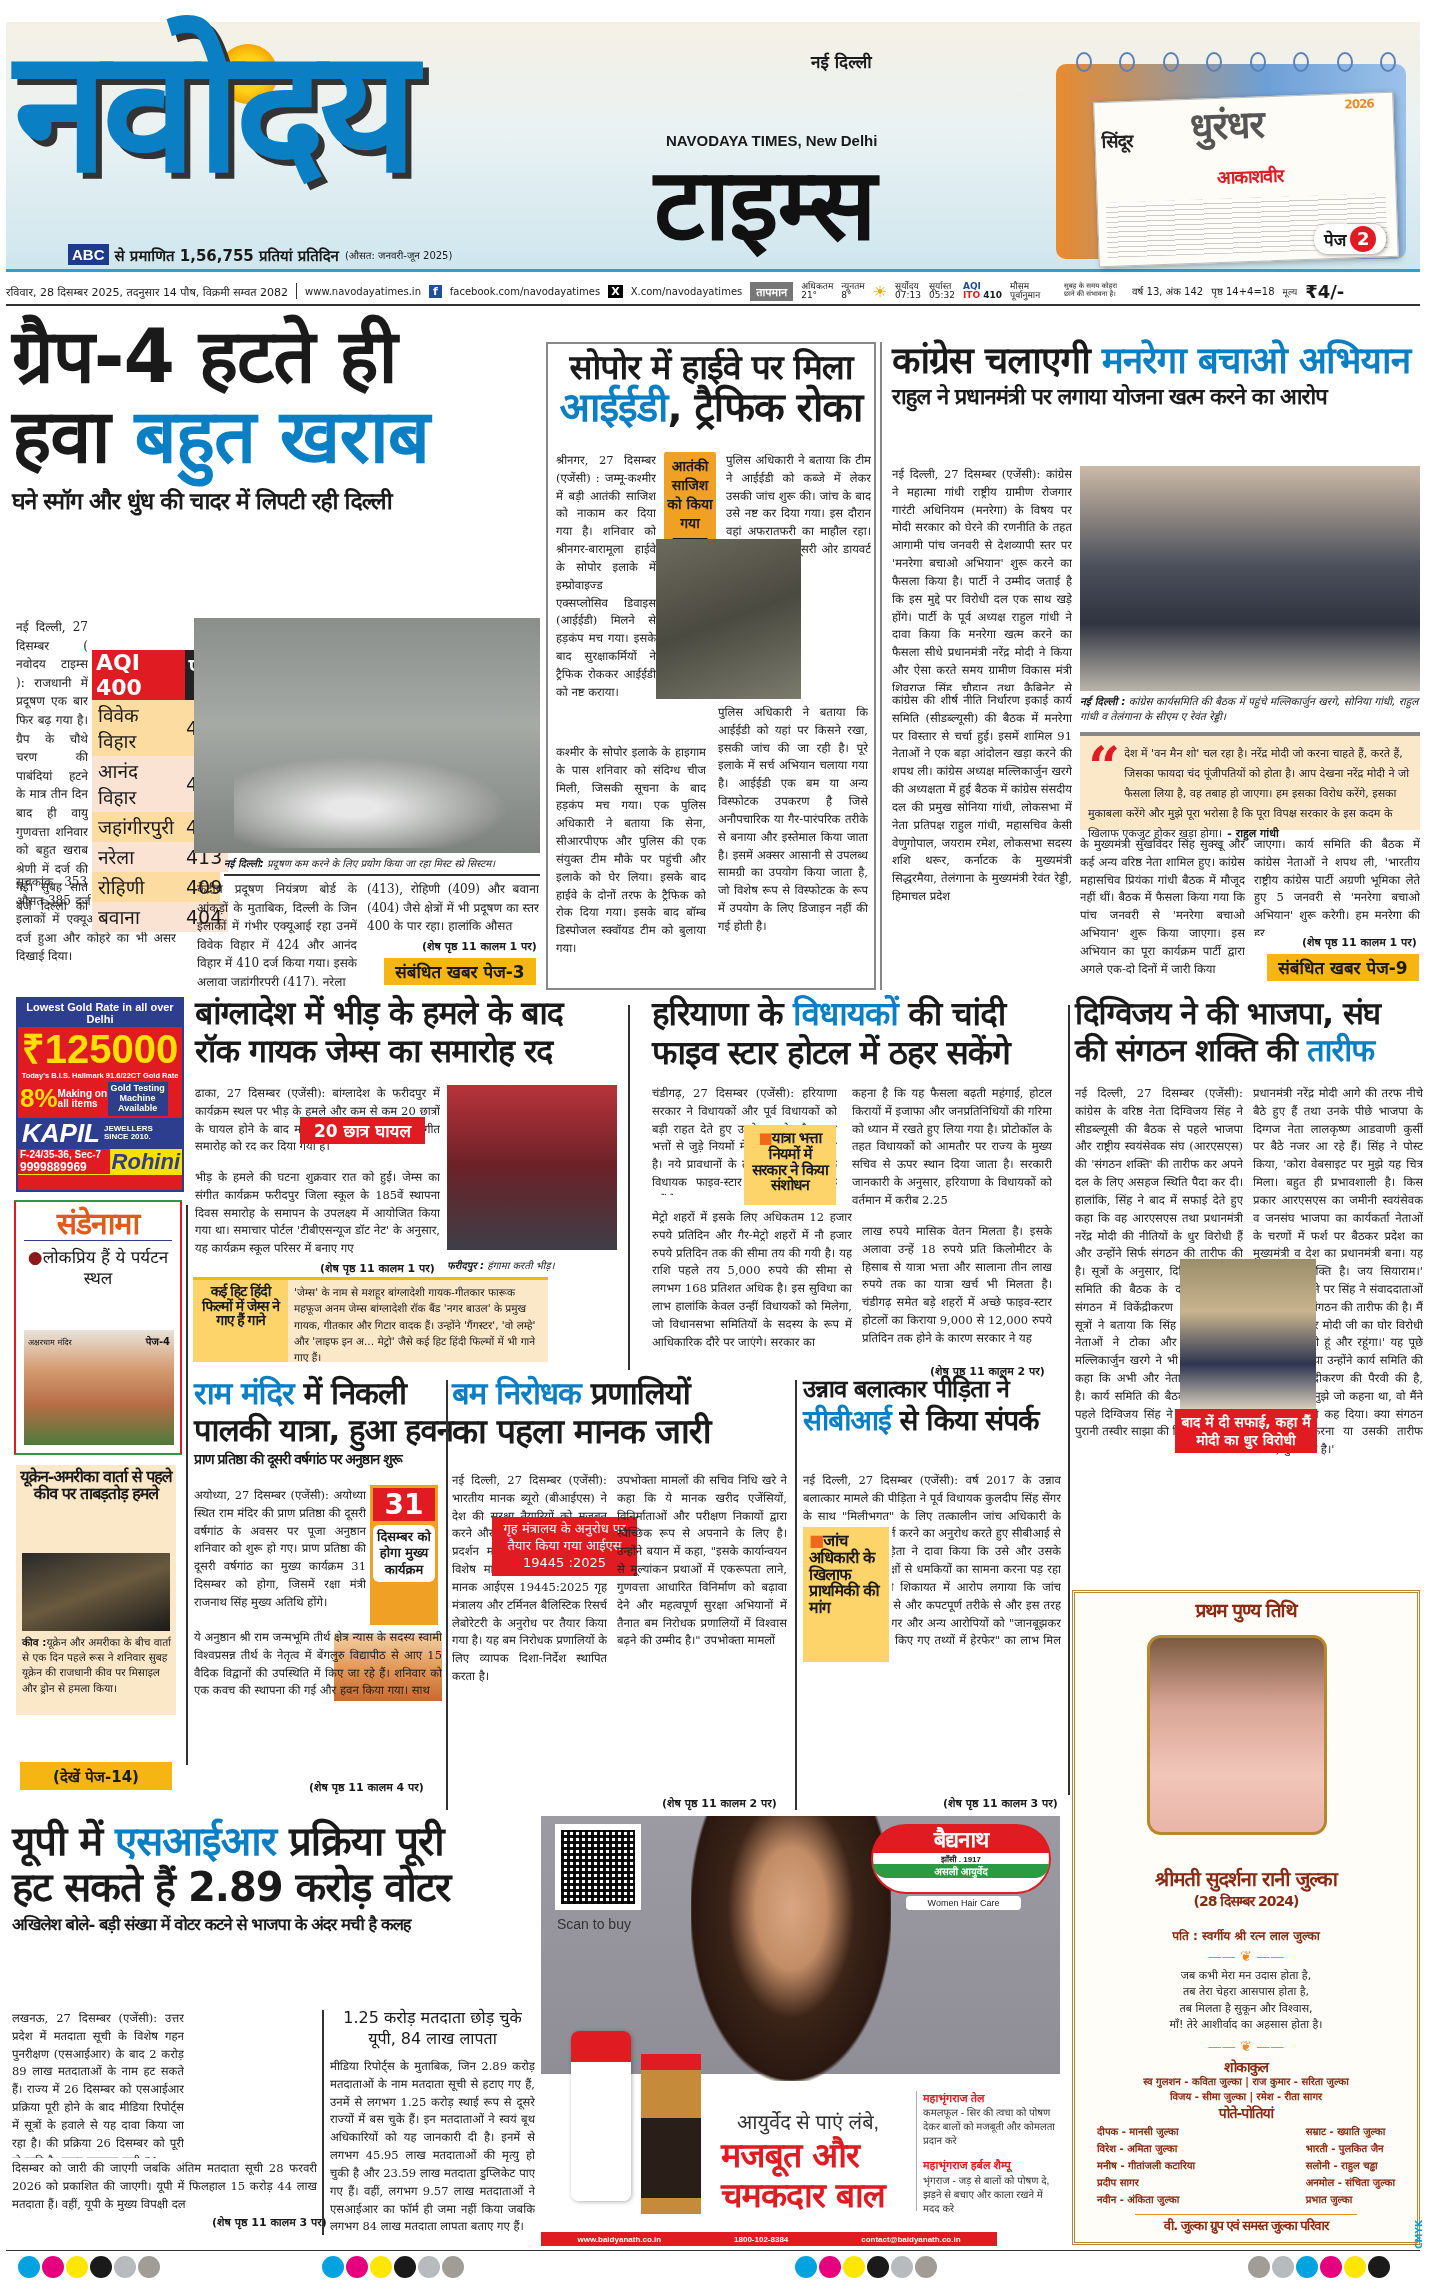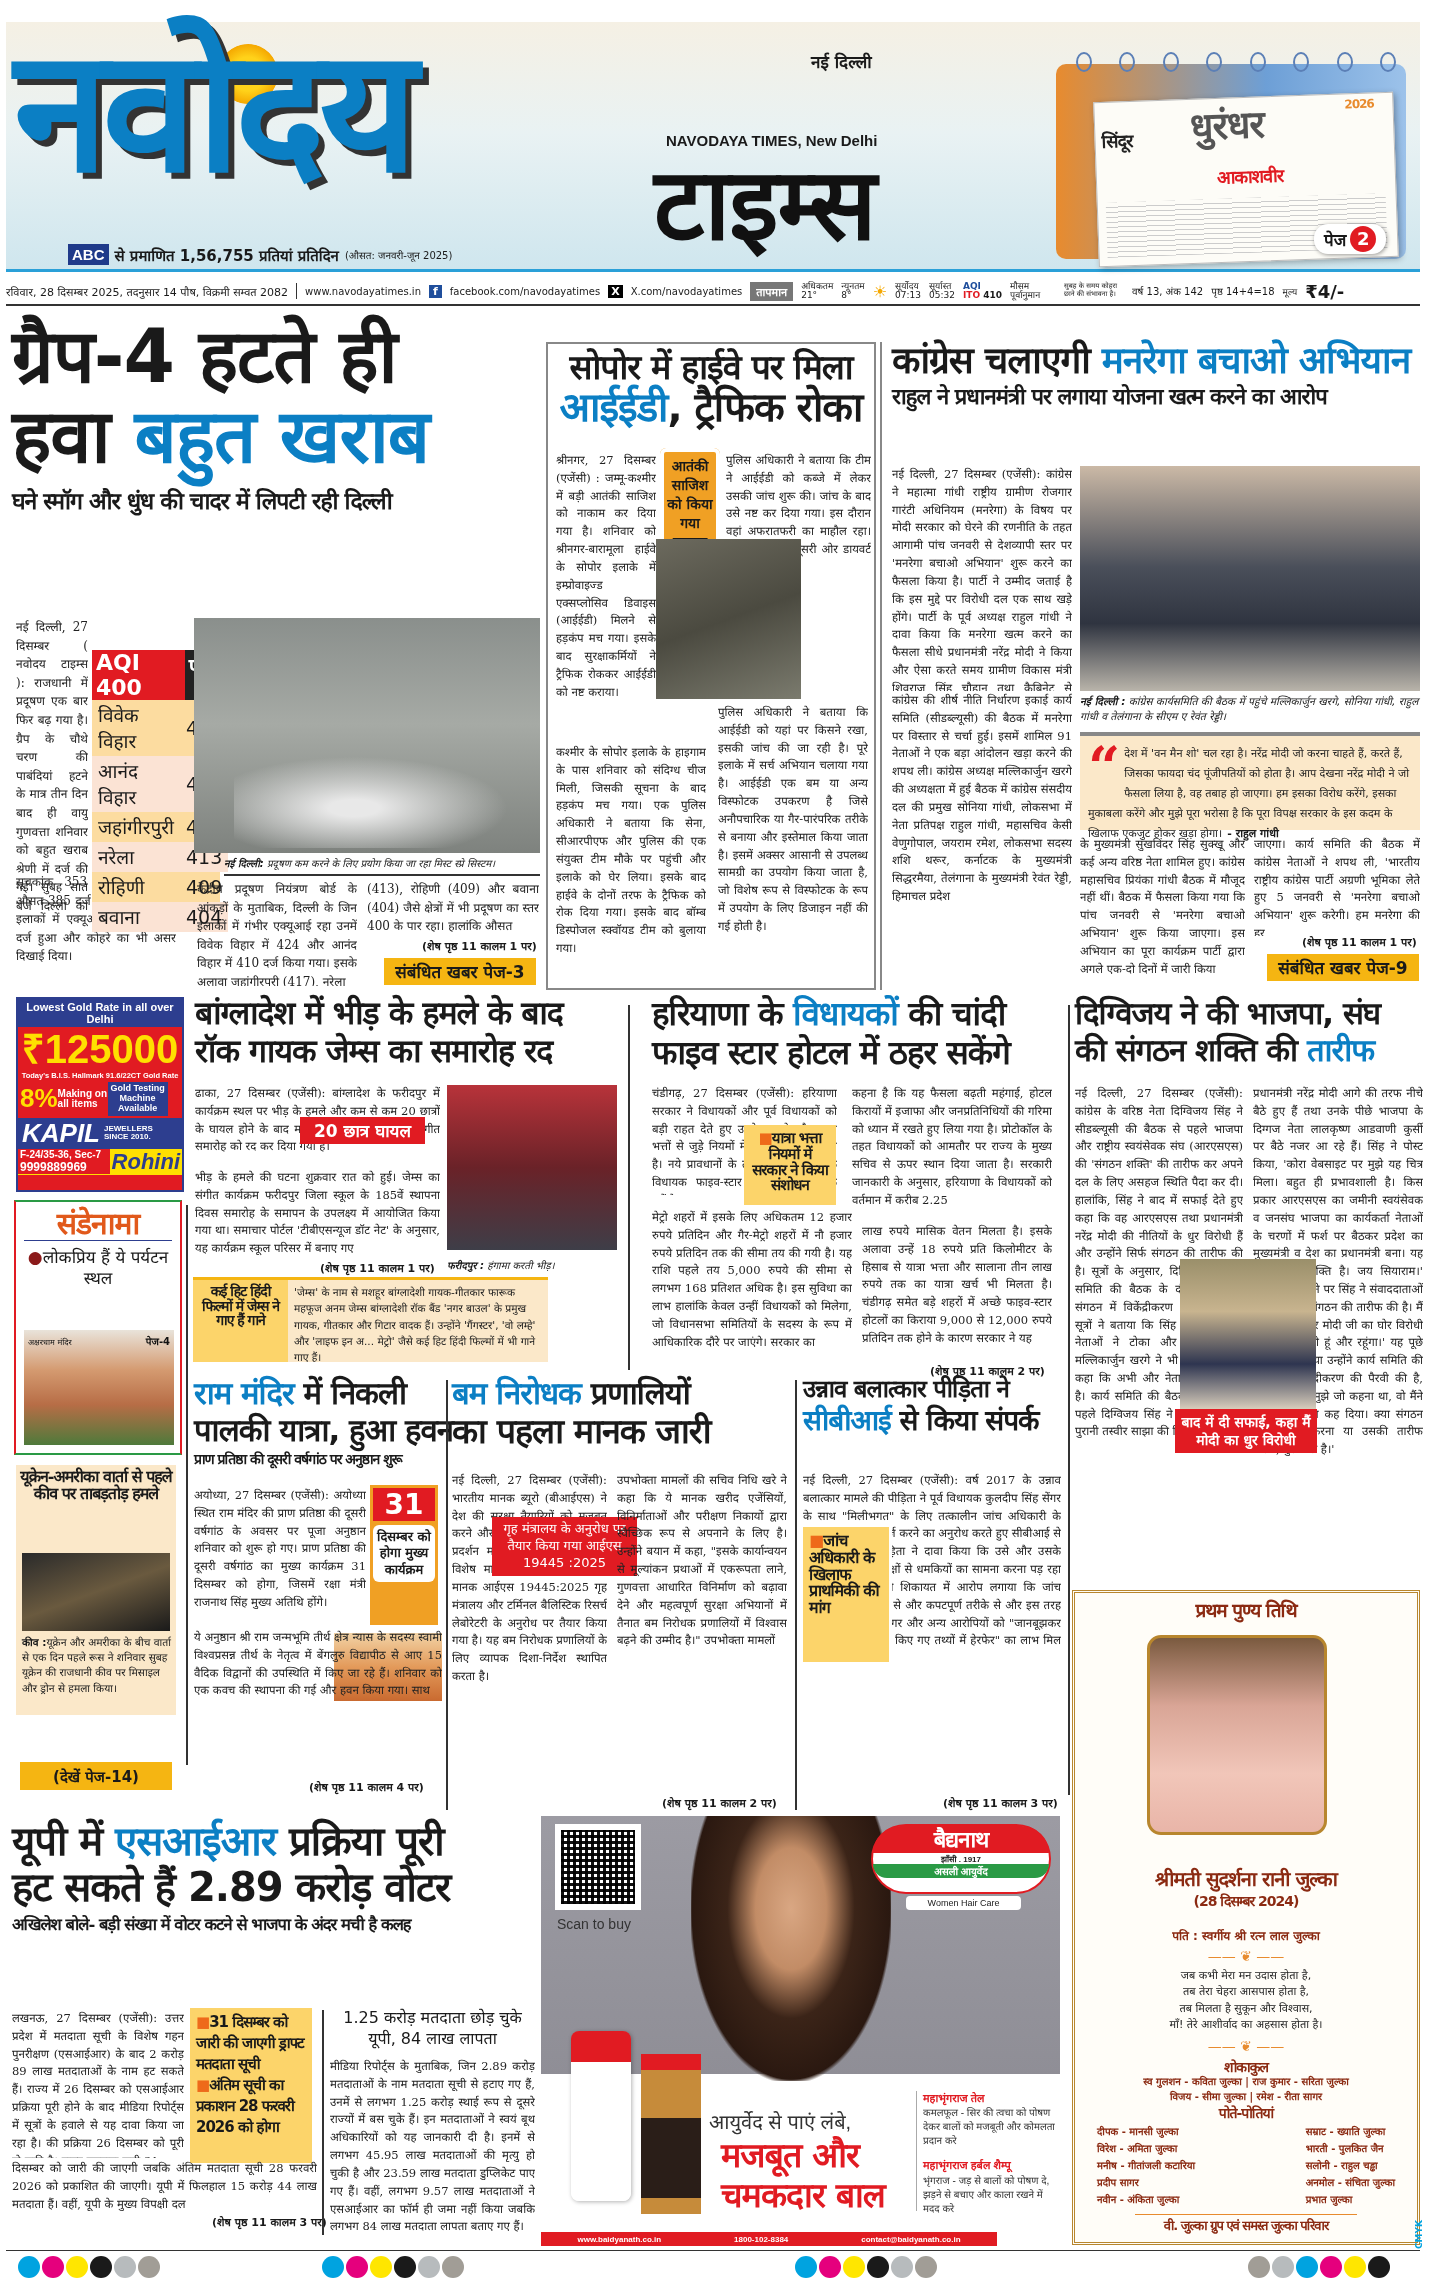--- a/index.html
+++ b/index.html
@@ -319,24 +319,20 @@
   </div>
   <div style="height:1px;background:#e88b2e;margin:4px 60px"></div>
   <div class="hl" style="font-size:13px;margin-top:4px">वी. जुल्का ग्रुप एवं समस्त जुल्का परिवार</div>
 </div>
 
 <div class="abs" style="left:12px;top:1820px;width:525px;height:420px">
   <div class="hl" style="font-size:40px;white-space:nowrap"><span>यूपी में</span> <span class="blue">एसआईआर</span> <span>प्रक्रिया पूरी</span></div>
   <div class="hl" style="font-size:40px;margin-top:4px;white-space:nowrap">हट सकते हैं 2.89 करोड़ वोटर</div>
   <div class="hl" style="font-size:16.5px;margin-top:8px;white-space:nowrap">अखिलेश बोले- बड़ी संख्या में वोटर कटने से भाजपा के अंदर मची है कलह</div>
   <div class="abs body" style="left:0;top:190px;width:172px;height:148px;overflow:hidden;font-size:11.5px">लखनऊ, 27 दिसम्बर (एजेंसी): उत्तर प्रदेश में मतदाता सूची के विशेष गहन पुनरीक्षण (एसआईआर) के बाद 2 करोड़ 89 लाख मतदाताओं के नाम हट सकते हैं। राज्य में 26 दिसम्बर को एसआईआर प्रक्रिया पूरी होने के बाद मीडिया रिपोर्ट्स में सूत्रों के हवाले से यह दावा किया जा रहा है। की प्रक्रिया 26 दिसम्बर को पूरी हो चुकी है। ड्राफ्ट मतदाता सूची 31</div>
-  <div class="abs yellowbox hl" style="left:178px;top:188px;width:122px;height:155px;font-size:15px;padding:4px 6px;line-height:1.4">
-    <div><span style="color:#ee6a1a">■</span><span>31 दिसम्बर को जारी की जाएगी ड्राफ्ट मतदाता सूची</span></div>
-    <div><span style="color:#ee6a1a">■</span><span>अंतिम सूची का प्रकाशन 28 फरवरी 2026 को होगा</span></div>
-  </div>
   <div class="abs body" style="left:0;top:340px;width:305px;height:60px;overflow:hidden;font-size:11.5px">दिसम्बर को जारी की जाएगी जबकि अंतिम मतदाता सूची 28 फरवरी 2026 को प्रकाशित की जाएगी। यूपी में फिलहाल 15 करोड़ 44 लाख मतदाता हैं। वहीं, यूपी के मुख्य विपक्षी दल</div>
   <div class="abs cont" style="left:200px;top:394px">(शेष पृष्ठ 11 कालम 3 पर)</div>
   <div class="abs" style="left:310px;top:190px;width:1.5px;height:225px;background:#333"></div>
   <div class="abs" style="left:318px;top:188px;width:205px;font-size:16px;line-height:1.3;text-align:center;font-family:'DejaVu Sans',sans-serif">1.25 करोड़ मतदाता छोड़ चुके यूपी, 84 लाख लापता</div>
   <div class="abs body" style="left:318px;top:238px;width:205px;height:178px;overflow:hidden;font-size:11.5px">मीडिया रिपोर्ट्स के मुताबिक, जिन 2.89 करोड़ मतदाताओं के नाम मतदाता सूची से हटाए गए हैं, उनमें से लगभग 1.25 करोड़ स्थाई रूप से दूसरे राज्यों में बस चुके हैं। इन मतदाताओं ने स्वयं बूथ अधिकारियों को यह जानकारी दी है। इनमें से लगभग 45.95 लाख मतदाताओं की मृत्यु हो चुकी है और 23.59 लाख मतदाता डुप्लिकेट पाए गए हैं। वहीं, लगभग 9.57 लाख मतदाताओं ने एसआईआर का फॉर्म ही जमा नहीं किया जबकि लगभग 84 लाख मतदाता लापता बताए गए हैं।</div>
 </div>
 
 <div class="abs" style="left:541px;top:1816px;width:519px;height:430px;background:linear-gradient(180deg,#9c9ba3 0%,#8f8e96 60%,#fff 60%,#fff 100%);overflow:hidden;font-family:'Liberation Sans',sans-serif">
   <div class="abs" style="left:14px;top:8px;width:86px;height:86px;background:#fff;padding:6px">
     <div style="width:100%;height:100%;background:repeating-linear-gradient(90deg,#111 0 3px,#fff 3px 6px),repeating-linear-gradient(0deg,#111 0 3px,#fff 3px 6px);background-blend-mode:multiply"></div>
@@ -344,21 +340,21 @@
   <div class="abs" style="left:16px;top:100px;font-size:14px;color:#333">Scan to buy</div>
   <div class="abs" style="left:150px;top:0;width:200px;height:265px;background:radial-gradient(ellipse at 50% 35%,#d9a783 0%,#c28c66 25%,#3b2418 45%,#2a1810 70%,transparent 72%)"></div>
   <div class="abs" style="left:330px;top:8px;width:180px;height:70px;background:#fff;border-radius:35px;text-align:center;border:2px solid #e11b22">
     <div class="hl" style="background:#e11b22;color:#fff;font-size:22px;border-radius:30px 30px 0 0;padding:2px 0">बैद्यनाथ</div>
     <div style="font-size:8px;font-weight:bold">झाँसी . 1917</div>
     <div style="background:#2a9a45;color:#fff;font-size:10px;font-weight:bold;border-radius:0 0 30px 30px">असली आयुर्वेद</div>
   </div>
   <div class="abs" style="left:365px;top:80px;width:115px;background:#fff;border-radius:4px;font-size:9px;text-align:center;padding:2px 0">Women Hair Care</div>
   <div class="abs" style="left:30px;top:215px;width:60px;height:170px;background:linear-gradient(180deg,#e11b22 0 18%,#fff 18%);border-radius:8px;box-shadow:1px 1px 4px rgba(0,0,0,.3)"></div>
   <div class="abs" style="left:100px;top:238px;width:60px;height:160px;background:linear-gradient(180deg,#e11b22 0 10%,#c68b3a 10% 40%,#2a1e18 40% 90%,#c68b3a 90%)"></div>
-  <div class="abs" style="left:168px;top:292px;font-size:20px;color:#333">आयुर्वेद से पाएं लंबे,</div>
+  <div class="abs" style="left:196px;top:292px;font-size:20px;color:#333">आयुर्वेद से पाएं लंबे,</div>
   <div class="abs hl" style="left:180px;top:322px;font-size:34px;color:#e11b22">मजबूत और</div>
   <div class="abs hl" style="left:180px;top:362px;font-size:34px;color:#e11b22">चमकदार बाल</div>
   <div class="abs" style="left:375px;top:275px;width:1px;height:120px;background:#aaa"></div>
   <div class="abs" style="left:382px;top:275px;width:135px;font-size:10px;line-height:1.4;color:#333">
     <div style="color:#e11b22;font-weight:bold;font-size:11px">महाभृंगराज तेल</div>
     <div>कमलफूल - सिर की त्वचा को पोषण देकर बालों को मजबूती और कोमलता प्रदान करे</div>
     <div style="color:#e11b22;font-weight:bold;font-size:11px;margin-top:10px">महाभृंगराज हर्बल शैम्पू</div>
     <div>भृंगराज - जड़ से बालों को पोषण दे, झड़ने से बचाए और काला रखने में मदद करे</div>
   </div>
   <div class="abs" style="left:0;top:416px;width:456px;height:14px;background:#e11b22;color:#fff;font-size:8px;font-weight:bold;display:flex;justify-content:space-around;align-items:center">

